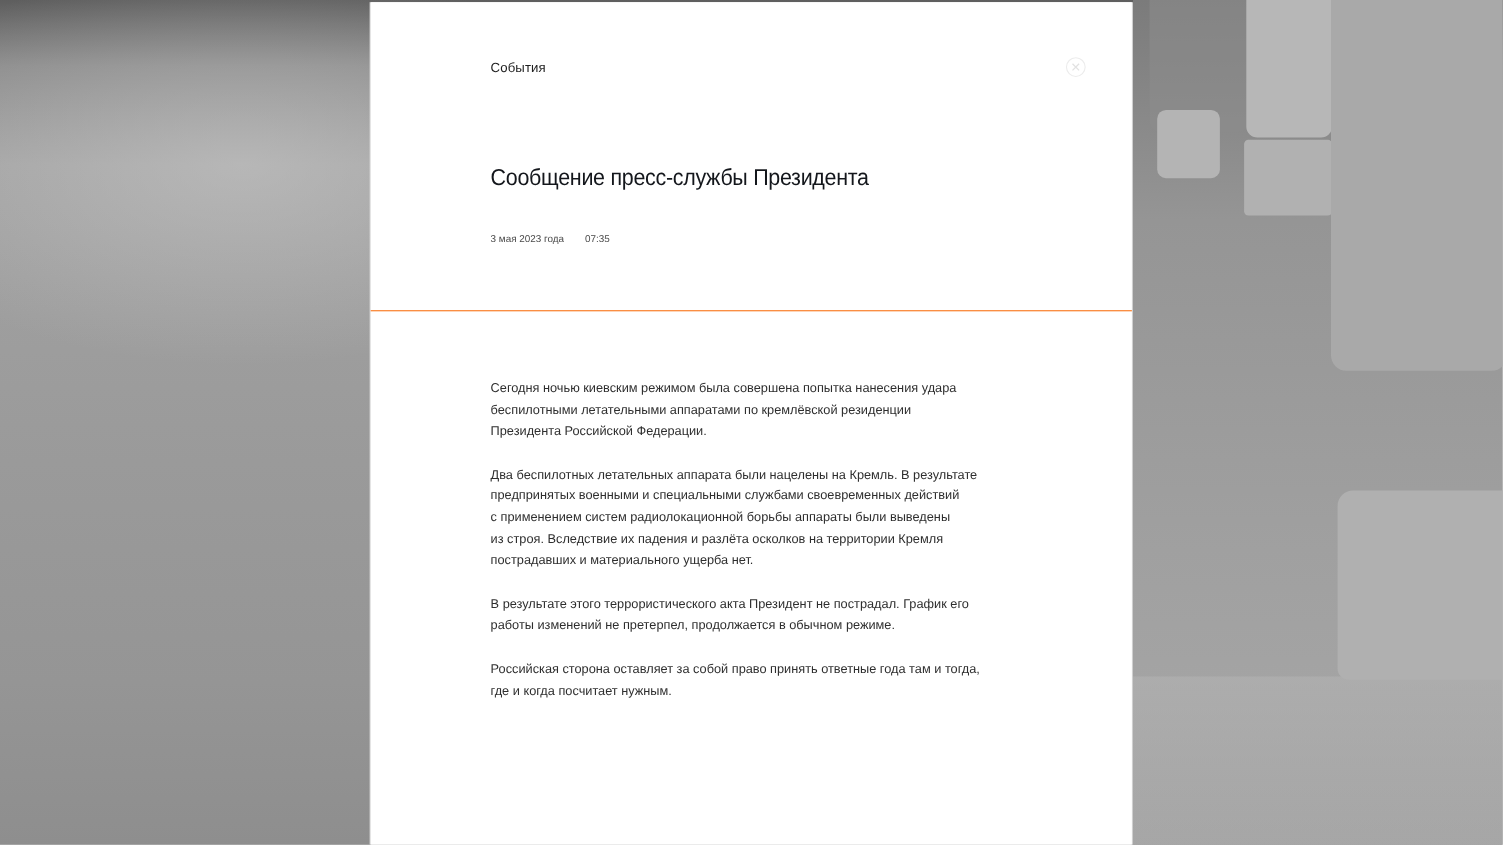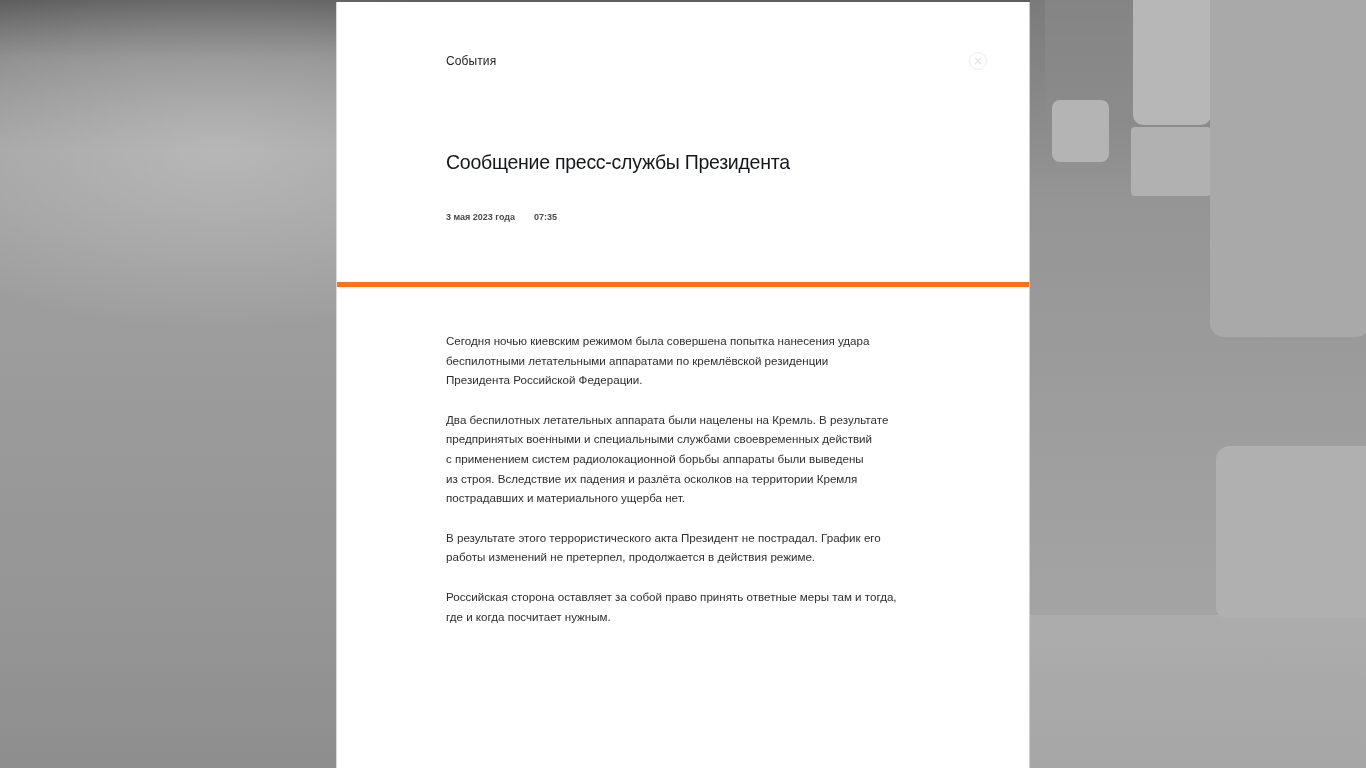--- a/index.html
+++ b/index.html
@@ -50,21 +50,21 @@
       width: 692px;
       height: 766px;
       background: #ffffff;
       box-shadow: -1px 0 0 #d8d8d8, 1px 0 0 #cfcfcf;
     }
     .card-header {
       position: absolute;
       left: 0; top: 0;
       width: 692px;
       height: 280px;
-      border-bottom: 5px solid #f97316;
+      border-bottom: 1px solid #f97316;
     }
     .section-label {
       position: absolute;
       left: 109px;
       top: 52px;
       font-size: 12px;
       color: #1e1e1e;
       letter-spacing: 0.1px;
     }
     .close-button {
@@ -95,26 +95,25 @@
       transform-origin: left center;
     }
     .meta {
       position: absolute;
       left: 109px;
       top: 210px;
       font-size: 9px;
       color: #4a4a4a;
       display: flex;
       gap: 19px;
-      font-weight: bold;
     }
     .card-body {
       position: absolute;
       left: 109px;
-      top: 329px;
+      top: 341px;
       width: 480px;
     }
     .paragraph {
       margin: 0 0 20px 0;
       font-size: 11.6px;
       line-height: 19.6px;
       color: #2e2e2e;
       white-space: pre-line;
     }
   </style>
@@ -149,17 +148,17 @@
   <div class="card-body" style="left:109px;">
     <p class="paragraph">Сегодня ночью киевским режимом была совершена попытка нанесения удара
 беспилотными летательными аппаратами по кремлёвской резиденции
 Президента Российской Федерации.</p>
     <p class="paragraph">Два беспилотных летательных аппарата были нацелены на Кремль. В результате
 предпринятых военными и специальными службами своевременных действий
 с применением систем радиолокационной борьбы аппараты были выведены
 из строя. Вследствие их падения и разлёта осколков на территории Кремля
 пострадавших и материального ущерба нет.</p>
     <p class="paragraph">В результате этого террористического акта Президент не пострадал. График его
-работы изменений не претерпел, продолжается в действия режиме.</p>
-    <p class="paragraph">Российская сторона оставляет за собой право принять ответные меры там и тогда,
+работы изменений не претерпел, продолжается в обычном режиме.</p>
+    <p class="paragraph">Российская сторона оставляет за собой право принять ответные года там и тогда,
 где и когда посчитает нужным.</p>
   </div>
 </div>
 
 </body></html>

